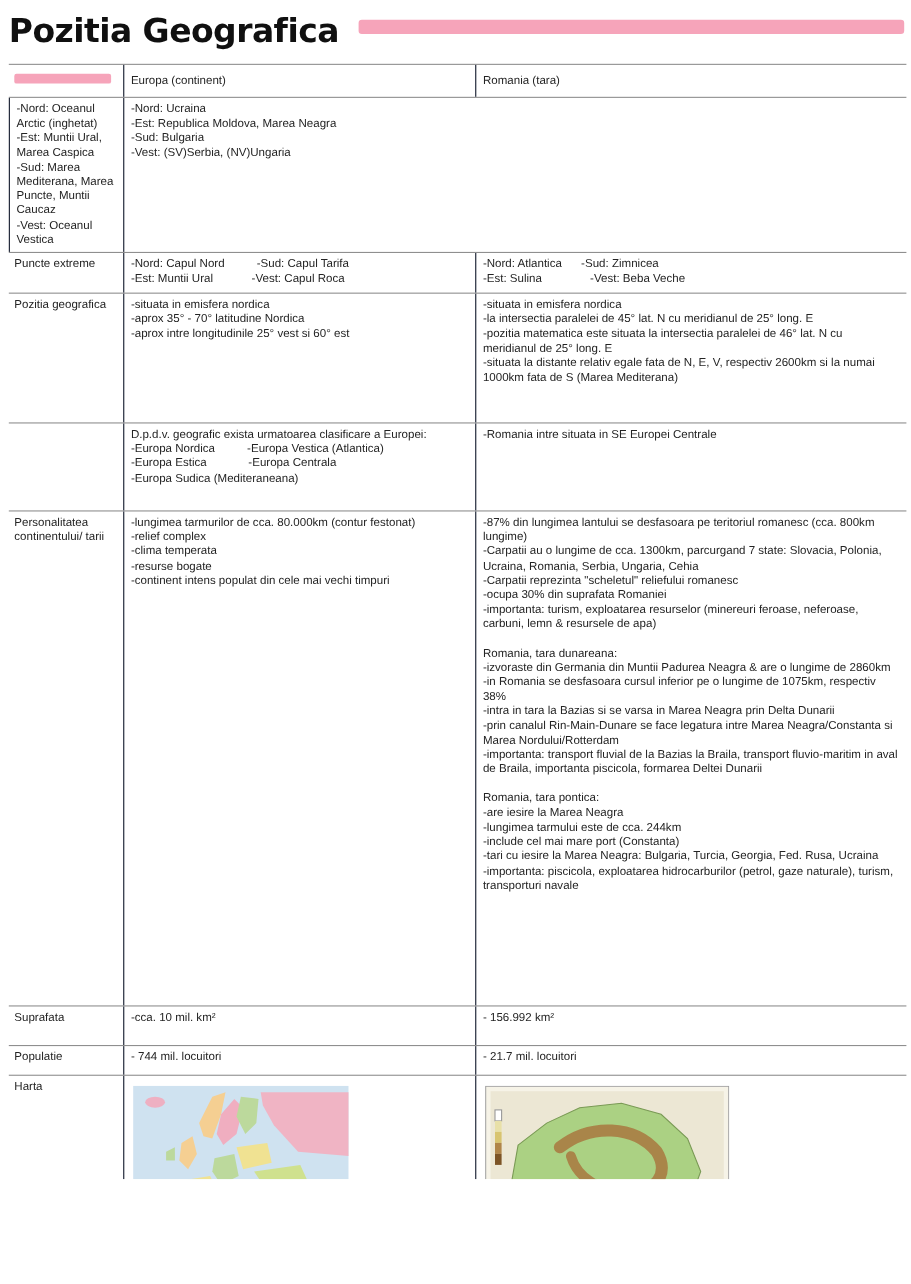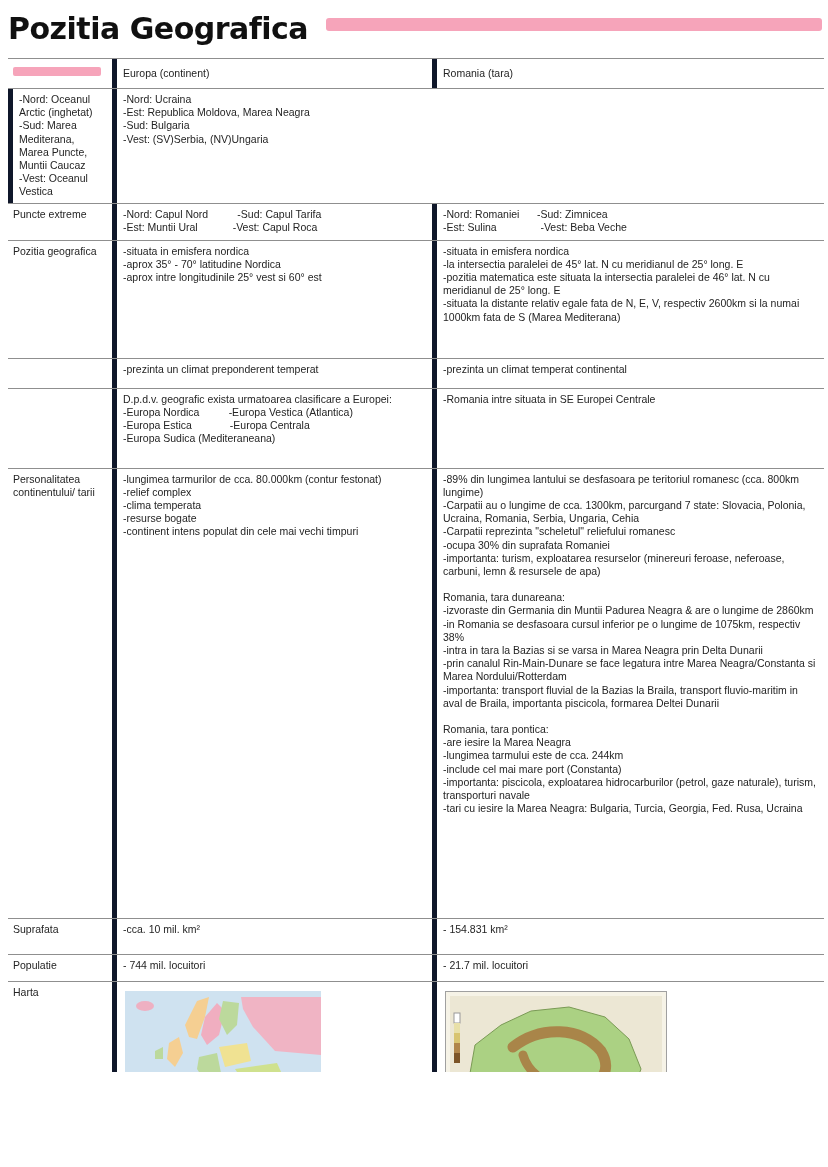--- a/index.html
+++ b/index.html
@@ -16,21 +16,21 @@
   .title {
     font-family:"DejaVu Sans","Liberation Sans",sans-serif;
     font-size:30px; font-weight:800; letter-spacing:-0.5px;
     color:#101010; white-space:nowrap;
   }
   .title-bar { flex:1; height:13px; background:#f6a4ba; border-radius:3px; margin-left:18px; margin-top:-8px; }
   .table { margin:8px 4px 0 8px; width:816px; border-top:1px solid #8f8f8f; }
   .tr { display:grid; grid-template-columns:104px 320px 392px; border-bottom:1px solid #8f8f8f; }
   .tr.last { border-bottom:none; }
   .td { padding:4px 8px 4px 5px; font-size:10.5px; line-height:13.2px; }
-  .col2, .col3 { border-left:5px solid #0f172a; padding-left:6px; }
+  .col2, .col3 { border-left:1px solid #0f172a; padding-left:6px; }
   .th { display:flex; align-items:center; }
   .line { white-space:pre-wrap; }
   .line.blank { height:13px; }
   .swatch { width:88px; height:9px; background:#f6a4ba; border-radius:2px; margin-top:4px; }
   .map { display:block; margin:5px 0 0 2px; }
 </style>
 </head>
 <body>
 
 <div class="page">
@@ -46,67 +46,59 @@
       <div class="td">
         <div class="swatch"></div>
       </div>
       <div class="td col2 th">Europa (continent)</div>
       <div class="td col3 th">Romania (tara)</div>
     </div>
 
     <div class="tr" style="min-height:83px">
       <div class="td col2">
           <div class="line">-Nord: Oceanul Arctic (inghetat)</div>
+          <div class="line">-Est: Muntii Ural, Marea Caspica</div>
           <div class="line">-Sud: Marea Mediterana, Marea Puncte, Muntii Caucaz</div>
           <div class="line">-Vest: Oceanul Vestica</div>
         </div>
       <div class="td col3">
           <div class="line">-Nord: Ucraina</div>
           <div class="line">-Est: Republica Moldova, Marea Neagra</div>
           <div class="line">-Sud: Bulgaria</div>
           <div class="line">-Vest: (SV)Serbia, (NV)Ungaria</div>
         </div>
     </div>
 
     <div class="tr" style="min-height:37px">
       <div class="td">Puncte extreme</div>
       <div class="td col2">
           <div class="line">-Nord: Capul Nord          -Sud: Capul Tarifa</div>
           <div class="line">-Est: Muntii Ural            -Vest: Capul Roca</div>
         </div>
       <div class="td col3">
-          <div class="line">-Nord: Romaniei      -Sud: Zimnicea</div>
+          <div class="line">-Nord: Atlantica      -Sud: Zimnicea</div>
           <div class="line">-Est: Sulina               -Vest: Beba Veche</div>
         </div>
     </div>
 
     <div class="tr" style="min-height:118px">
       <div class="td">Pozitia geografica</div>
       <div class="td col2">
           <div class="line">-situata in emisfera nordica</div>
           <div class="line">-aprox 35° - 70° latitudine Nordica</div>
           <div class="line">-aprox intre longitudinile 25° vest si 60° est</div>
         </div>
       <div class="td col3">
           <div class="line">-situata in emisfera nordica</div>
           <div class="line">-la intersectia paralelei de 45° lat. N cu meridianul de 25° long. E</div>
           <div class="line">-pozitia matematica este situata la intersectia paralelei de 46° lat. N cu meridianul de 25° long. E</div>
           <div class="line">-situata la distante relativ egale fata de N, E, V, respectiv 2600km si la numai 1000km fata de S (Marea Mediterana)</div>
         </div>
     </div>
 
-    <div class="tr" style="min-height:30px">
-      <div class="td"></div>
-      <div class="td col2">
-          <div class="line">-prezinta un climat preponderent temperat</div>
-        </div>
-      <div class="td col3">
-          <div class="line">-prezinta un climat temperat continental</div>
-        </div>
-    </div>
 
     <div class="tr" style="min-height:80px">
       <div class="td"></div>
       <div class="td col2">
           <div class="line">D.p.d.v. geografic exista urmatoarea clasificare a Europei:</div>
           <div class="line">-Europa Nordica          -Europa Vestica (Atlantica)</div>
           <div class="line">-Europa Estica             -Europa Centrala</div>
           <div class="line">-Europa Sudica (Mediteraneana)</div>
         </div>
       <div class="td col3">
@@ -117,49 +109,49 @@
     <div class="tr" style="min-height:450px">
       <div class="td">Personalitatea continentului/ tarii</div>
       <div class="td col2">
           <div class="line">-lungimea tarmurilor de cca. 80.000km (contur festonat)</div>
           <div class="line">-relief complex</div>
           <div class="line">-clima temperata</div>
           <div class="line">-resurse bogate</div>
           <div class="line">-continent intens populat din cele mai vechi timpuri</div>
         </div>
       <div class="td col3">
-          <div class="line">-89% din lungimea lantului se desfasoara pe teritoriul romanesc (cca. 800km lungime)</div>
+          <div class="line">-87% din lungimea lantului se desfasoara pe teritoriul romanesc (cca. 800km lungime)</div>
           <div class="line">-Carpatii au o lungime de cca. 1300km, parcurgand 7 state: Slovacia, Polonia, Ucraina, Romania, Serbia, Ungaria, Cehia</div>
           <div class="line">-Carpatii reprezinta "scheletul" reliefului romanesc</div>
           <div class="line">-ocupa 30% din suprafata Romaniei</div>
           <div class="line">-importanta: turism, exploatarea resurselor (minereuri feroase, neferoase, carbuni, lemn &amp; resursele de apa)</div>
           <div class="line blank">&nbsp;</div>
           <div class="line">Romania, tara dunareana:</div>
           <div class="line">-izvoraste din Germania din Muntii Padurea Neagra &amp; are o lungime de 2860km</div>
           <div class="line">-in Romania se desfasoara cursul inferior pe o lungime de 1075km, respectiv 38%</div>
           <div class="line">-intra in tara la Bazias si se varsa in Marea Neagra prin Delta Dunarii</div>
           <div class="line">-prin canalul Rin-Main-Dunare se face legatura intre Marea Neagra/Constanta si Marea Nordului/Rotterdam</div>
           <div class="line">-importanta: transport fluvial de la Bazias la Braila, transport fluvio-maritim in aval de Braila, importanta piscicola, formarea Deltei Dunarii</div>
           <div class="line blank">&nbsp;</div>
           <div class="line">Romania, tara pontica:</div>
           <div class="line">-are iesire la Marea Neagra</div>
           <div class="line">-lungimea tarmului este de cca. 244km</div>
           <div class="line">-include cel mai mare port (Constanta)</div>
+          <div class="line">-tari cu iesire la Marea Neagra: Bulgaria, Turcia, Georgia, Fed. Rusa, Ucraina</div>
           <div class="line">-importanta: piscicola, exploatarea hidrocarburilor (petrol, gaze naturale), turism, transporturi navale</div>
-          <div class="line">-tari cu iesire la Marea Neagra: Bulgaria, Turcia, Georgia, Fed. Rusa, Ucraina</div>
         </div>
     </div>
 
     <div class="tr" style="min-height:36px">
       <div class="td">Suprafata</div>
       <div class="td col2">
           <div class="line">-cca. 10 mil. km²</div>
         </div>
       <div class="td col3">
-          <div class="line">- 154.831 km²</div>
+          <div class="line">- 156.992 km²</div>
         </div>
     </div>
 
     <div class="tr" style="min-height:27px">
       <div class="td">Populatie</div>
       <div class="td col2">
           <div class="line">- 744 mil. locuitori</div>
         </div>
       <div class="td col3">
           <div class="line">- 21.7 mil. locuitori</div>

